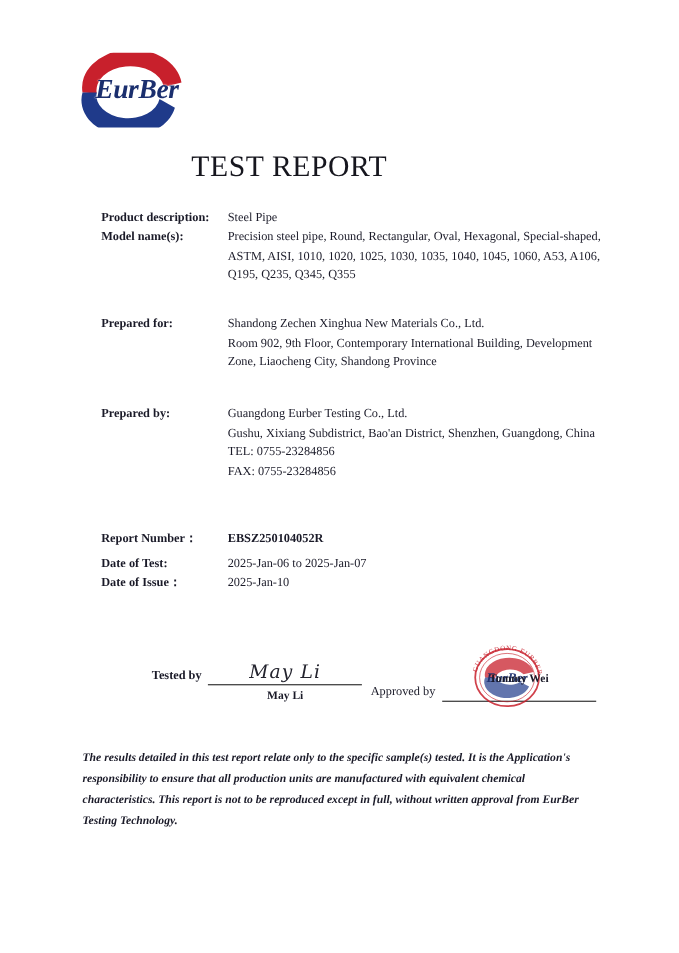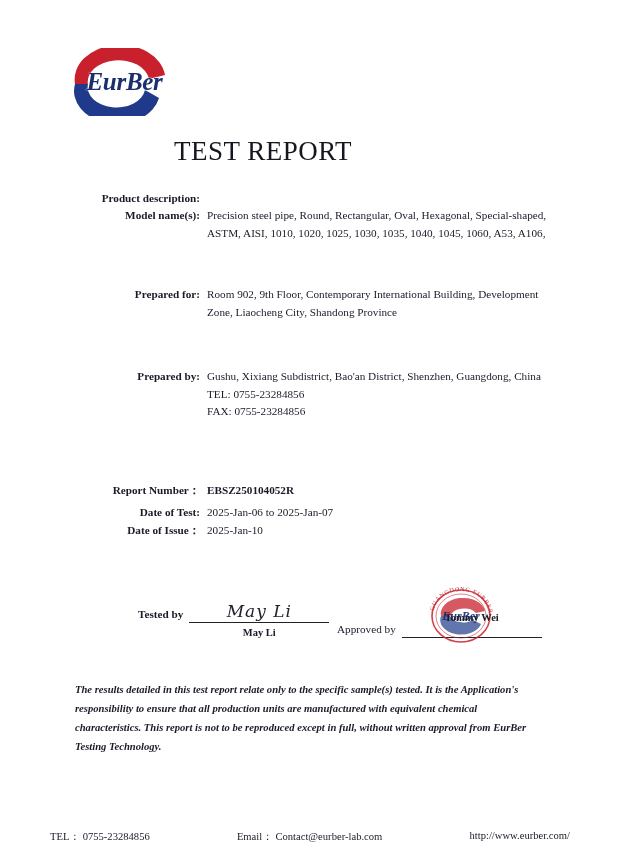--- a/index.html
+++ b/index.html
@@ -61,21 +61,20 @@
   
   .field {
     position: absolute;
     display: flex;
     align-items: flex-start;
     font-size: 11.2px;
     line-height: 17.5px;
   }
   .field .lbl {
     width: 108px;
-    text-align: right;
     font-weight: bold;
     padding-right: 7px;
     flex: 0 0 auto;
     white-space: nowrap;
   }
   .field .val {
     flex: 1 1 auto;
   }
   .field .val div { white-space: nowrap; }
 
@@ -190,41 +189,45 @@
       <path d="M20 36 A34 26 0 0 1 110 27 L94 31 A24 17 0 0 0 33 37 Z" fill="#C8202C"></path>
       <path d="M20 36 A34 26 0 0 0 104 50 L90 42 A24 17 0 0 1 33 36 Z" fill="#1F3A8A"></path>
     </svg>
     <div class="logo-word">EurBer</div>
   </div>
 
   <div class="title">TEST REPORT</div>
 
   <div class="field f-product">
     <div class="lbl">Product description:</div>
+    <div class="val">Steel Pipe</div>
   </div>
 
   <div class="field f-model">
     <div class="lbl">Model name(s):</div>
     <div class="val">
       <div>Precision steel pipe, Round, Rectangular, Oval, Hexagonal, Special-shaped,</div>
       <div>ASTM, AISI, 1010, 1020, 1025, 1030, 1035, 1040, 1045, 1060, A53, A106,</div>
+      <div>Q195, Q235, Q345, Q355</div>
     </div>
   </div>
 
   <div class="field f-for">
     <div class="lbl">Prepared for:</div>
     <div class="val">
+      <div>Shandong Zechen Xinghua New Materials Co., Ltd.</div>
       <div>Room 902, 9th Floor, Contemporary International Building, Development</div>
       <div>Zone, Liaocheng City, Shandong Province</div>
     </div>
   </div>
 
   <div class="field f-by">
     <div class="lbl">Prepared by:</div>
     <div class="val">
+      <div>Guangdong Eurber Testing Co., Ltd.</div>
       <div>Gushu, Xixiang Subdistrict, Bao'an District, Shenzhen, Guangdong, China</div>
       <div>TEL: 0755-23284856</div>
       <div>FAX: 0755-23284856</div>
     </div>
   </div>
 
   <div class="field f-report">
     <div class="lbl">Report Number：</div>
     <div class="val">EBSZ250104052R</div>
   </div>
@@ -277,19 +280,14 @@
         <textPath href="#rimpath" startOffset="6%">GUANGDONG EURBER TESTING CO.</textPath>
       </text>
       <path d="M16 31 A20 14 0 0 1 60 26 L51 28 A14 9 0 0 0 25 32 Z" fill="#C8202C" opacity="0.75"></path>
       <path d="M16 31 A20 14 0 0 0 56 39 L48 35 A14 9 0 0 1 25 31 Z" fill="#1F3A8A" opacity="0.7"></path>
       <text x="36" y="35" text-anchor="middle" font-family="Liberation Serif, serif" font-style="italic" font-weight="bold" font-size="12" fill="#1B2F6E" opacity="0.92">EurBer</text>
     </svg>
   </div>
 
   <div class="disclaimer">The results detailed in this test report relate only to the specific sample(s) tested. It is the Application's responsibility to ensure that all production units are manufactured with equivalent chemical characteristics. This report is not to be reproduced except in full, without written approval from EurBer Testing Technology.</div>
 
-  <div class="footer">
-    <span>TEL：  0755-23284856</span>
-    <span>Email：  Contact@eurber-lab.com</span>
-    <span>http://www.eurber.com/</span>
-  </div>
 
 </div>
 
 </body></html>

